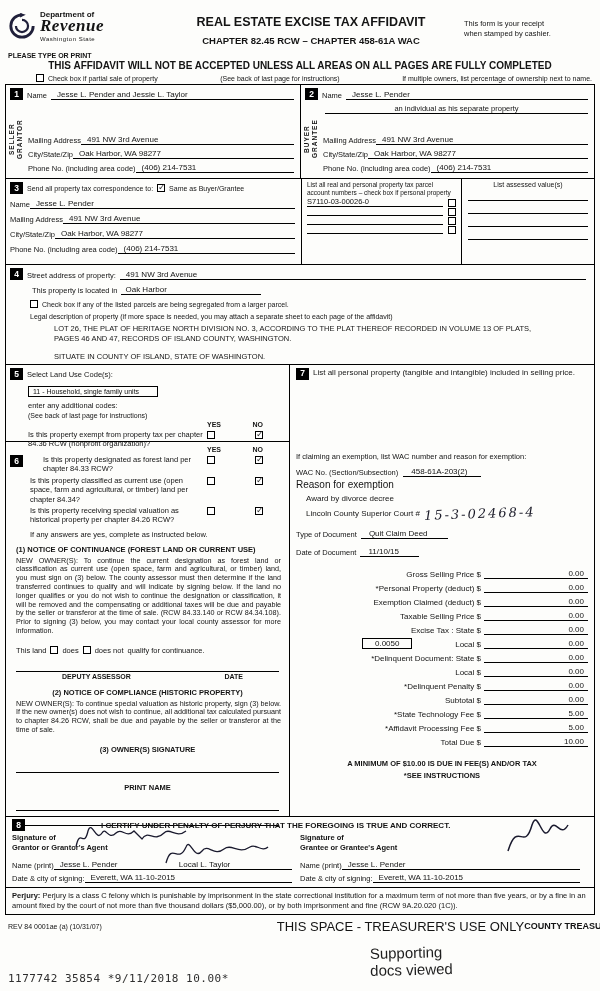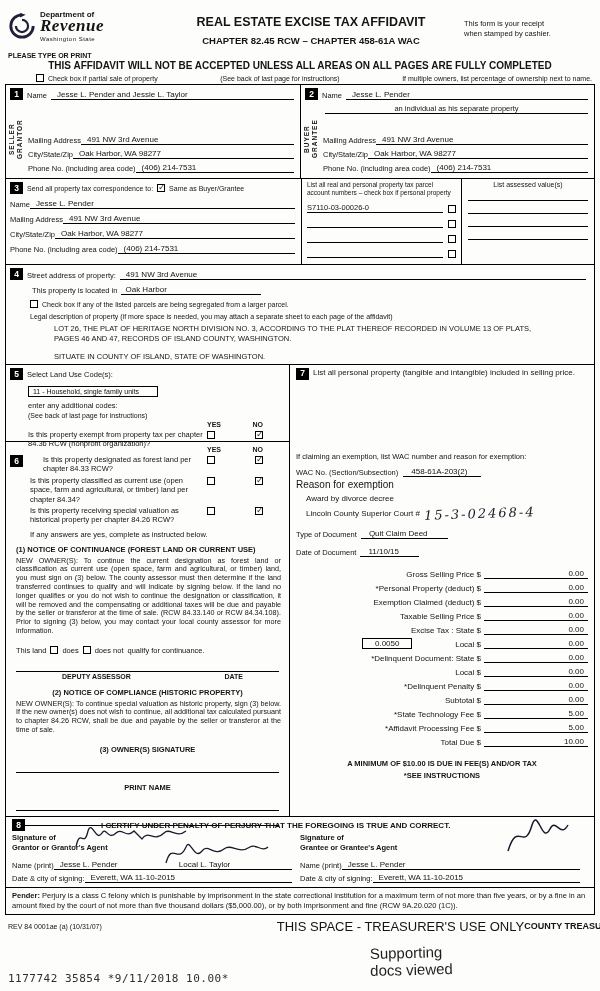--- a/index.html
+++ b/index.html
@@ -38,21 +38,21 @@
   .party-side span{writing-mode:vertical-rl;transform:rotate(180deg);font-size:6.5px;font-weight:bold;letter-spacing:1px;text-align:center;}
   .party-fields{position:absolute;left:22px;right:6px;bottom:5px;}
   .party-fields .frow{margin-top:4px;}
   
   .s3{display:flex;height:86px;border-bottom:1px solid #000;}
   .s3-left{width:296px;border-right:1px solid #000;padding:3px 6px 4px 4px;}
   .s3-send{display:flex;align-items:center;gap:4px;font-size:7px;}
   .s3-left .frow{margin-top:5px;}
   .s3-mid{flex:1;border-right:1px solid #000;padding:2px 5px;display:flex;flex-direction:column;}
   .s3-mid-head{font-size:6.5px;line-height:1.2;}
-  .prow{display:flex;align-items:flex-end;gap:5px;margin-top:6px;}
+  .prow{display:flex;align-items:flex-end;gap:5px;}
   .pline{flex:1;border-bottom:1px solid #000;font-size:7.5px;min-height:9px;}
   .s3-right{width:132px;padding:2px 6px;}
   .s3-right-head{font-size:7px;text-align:center;}
   .aline{border-bottom:1px solid #000;height:13px;}
   
   .s4{height:100px;border-bottom:1px solid #000;padding:3px 8px 0 4px;}
   .s4-street{display:flex;align-items:flex-end;gap:4px;font-size:7.5px;}
   .s4-loc{display:flex;align-items:flex-end;gap:4px;font-size:7.5px;margin:5px 0 0 22px;}
   .loc-val{display:inline-block;width:140px;border-bottom:1px solid #000;font-size:8px;padding-left:4px;}
   .s4-seg{display:flex;align-items:center;gap:4px;font-size:7px;margin:5px 0 0 20px;}
@@ -487,21 +487,21 @@
           <div class="frow">
             <span class="flabel">Date &amp; city of signing:</span>
             <span class="fvalue">Everett, WA  11-10-2015</span>
           </div>
         </div>
       </div>
     </div>
   </div>
 
   <div class="perjury">
-    <b>Pender:</b>
+    <b>Perjury:</b>
     <span>Perjury is a class C felony which is punishable by imprisonment in the state correctional institution for a maximum term of not more than five years, or by a fine in an amount fixed by the court of not more than five thousand dollars ($5,000.00), or by both imprisonment and fine (RCW 9A.20.020 (1C)).</span>
   </div>
   <div class="bottomrow">
     <span class="rev-code">REV 84 0001ae (a) (10/31/07)</span>
     <span class="treasurer">THIS SPACE - TREASURER'S USE ONLY</span>
     <span class="countytreas">COUNTY TREASUR</span>
   </div>
 
   <div class="docs-stamp">
     <div>Supporting</div>

